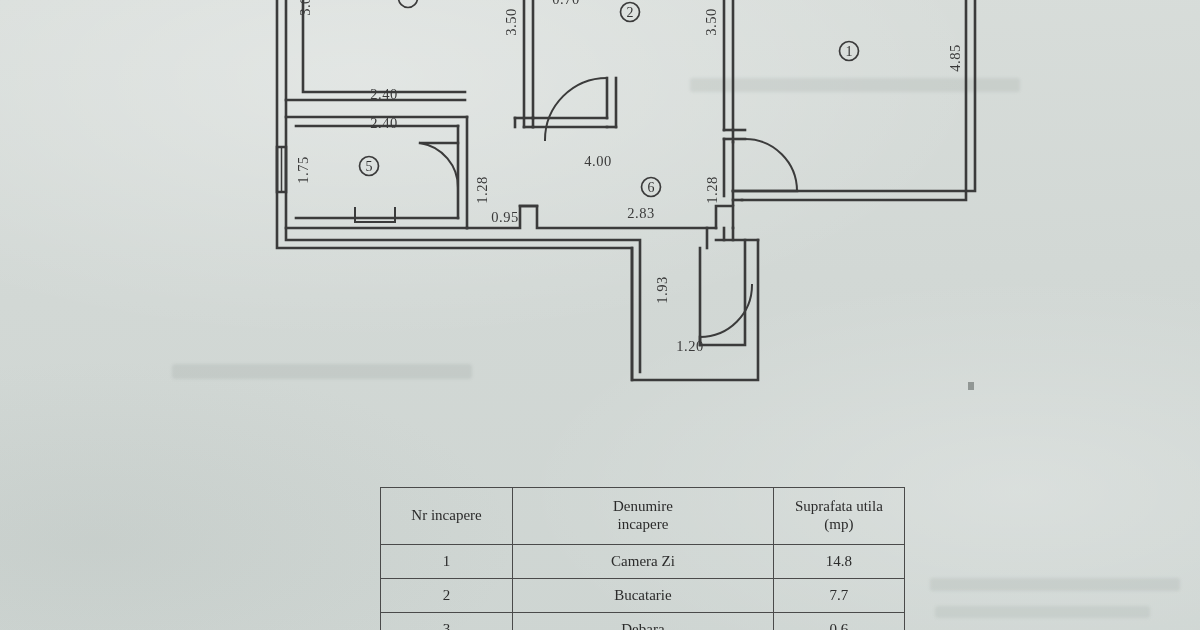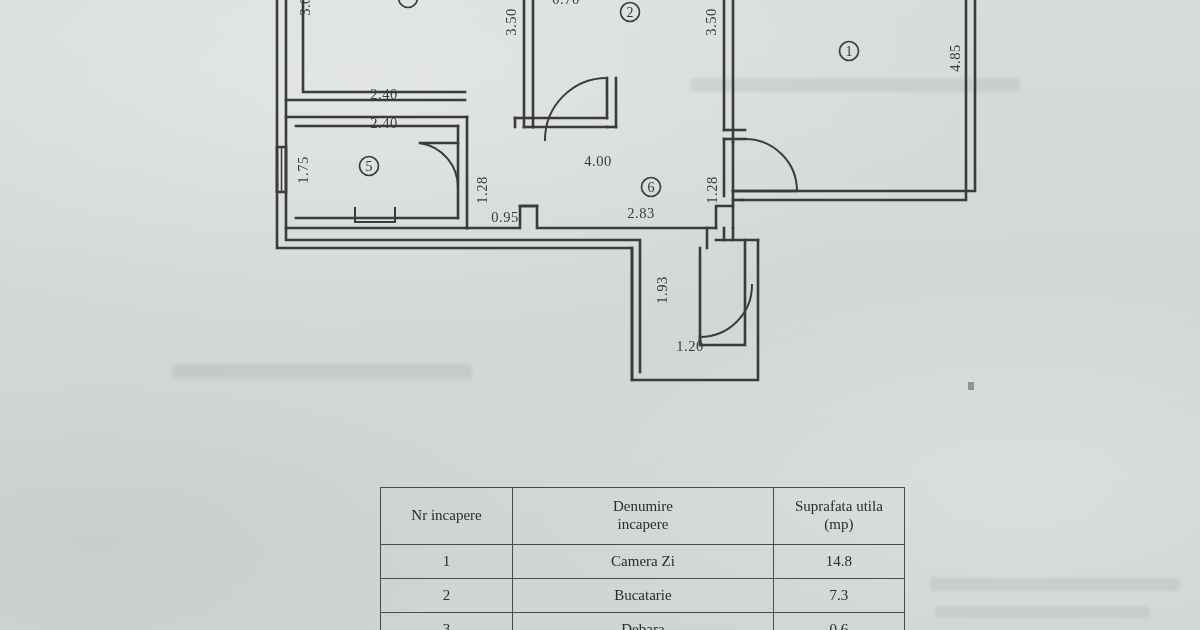--- a/index.html
+++ b/index.html
@@ -246,21 +246,21 @@
         </td>
       </tr>
       <tr class="row">
         <td>1</td>
         <td>Camera Zi</td>
         <td>14.8</td>
       </tr>
       <tr class="row">
         <td>2</td>
         <td>Bucatarie</td>
-        <td>7.3</td>
+        <td>7.7</td>
       </tr>
       <tr class="row">
         <td>3</td>
         <td>Debara</td>
         <td>0.6</td>
       </tr>
     </tbody>
   </table>
 
 </div>

